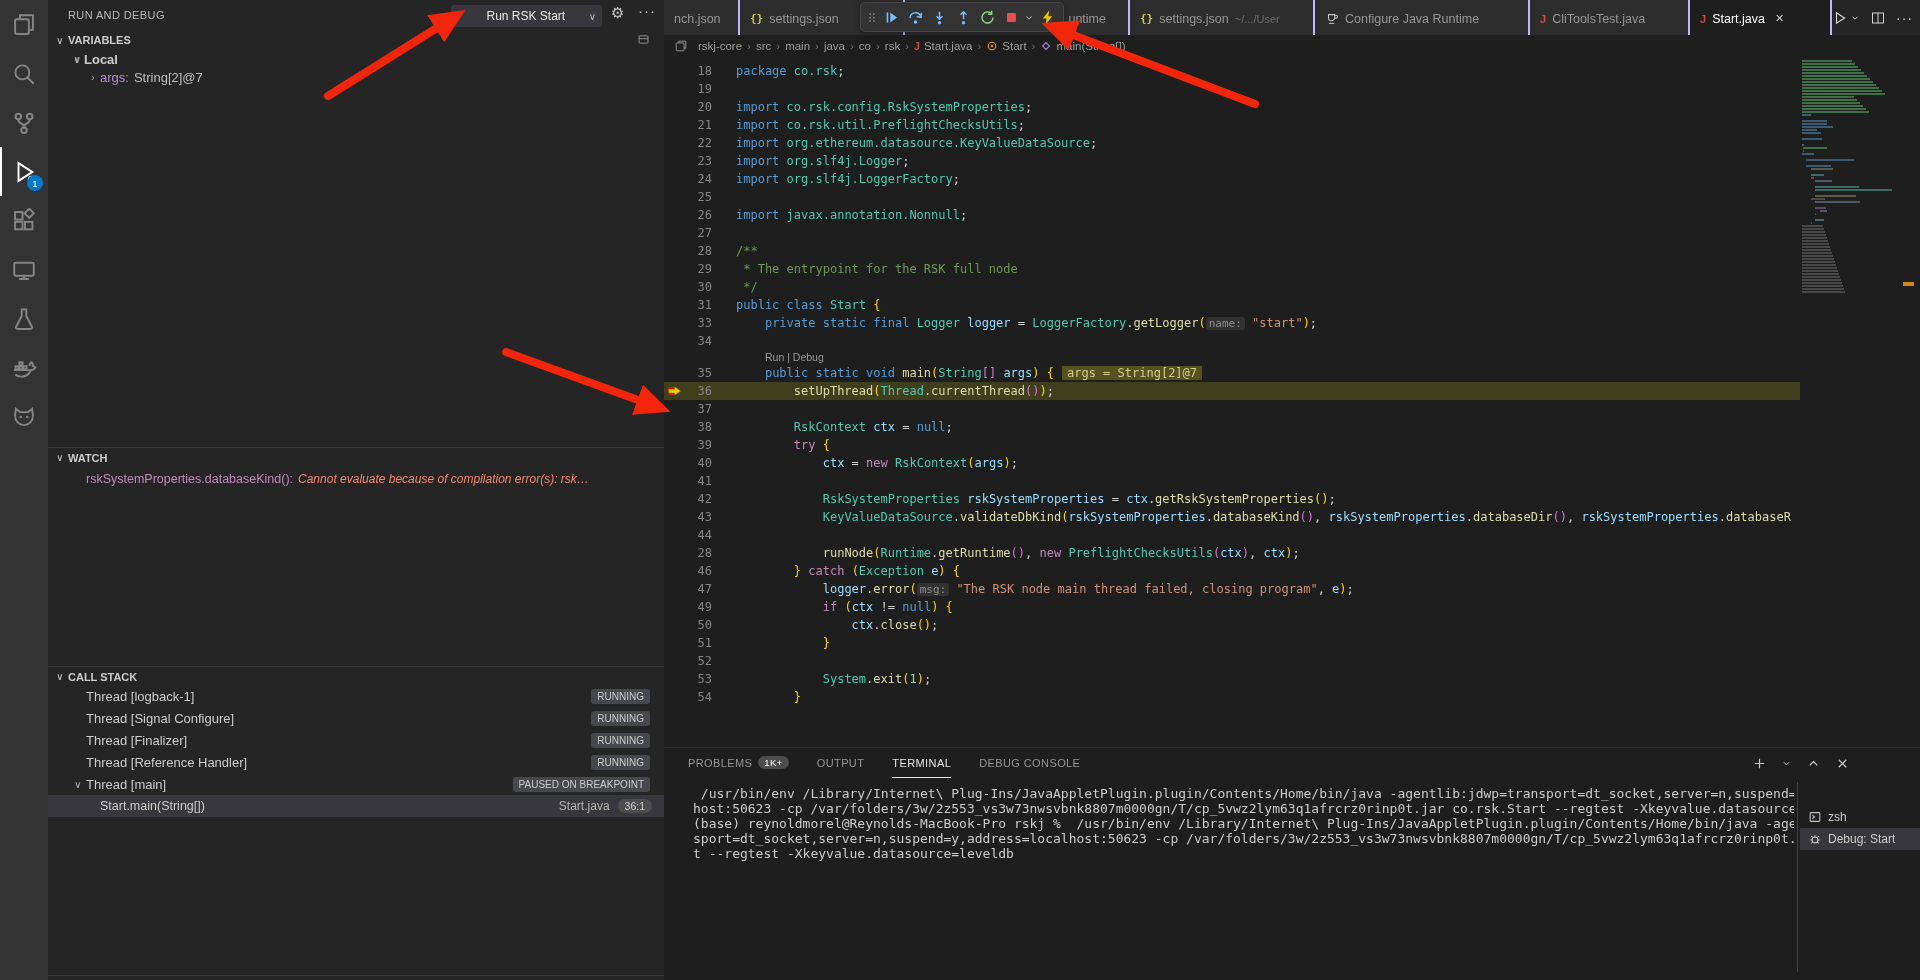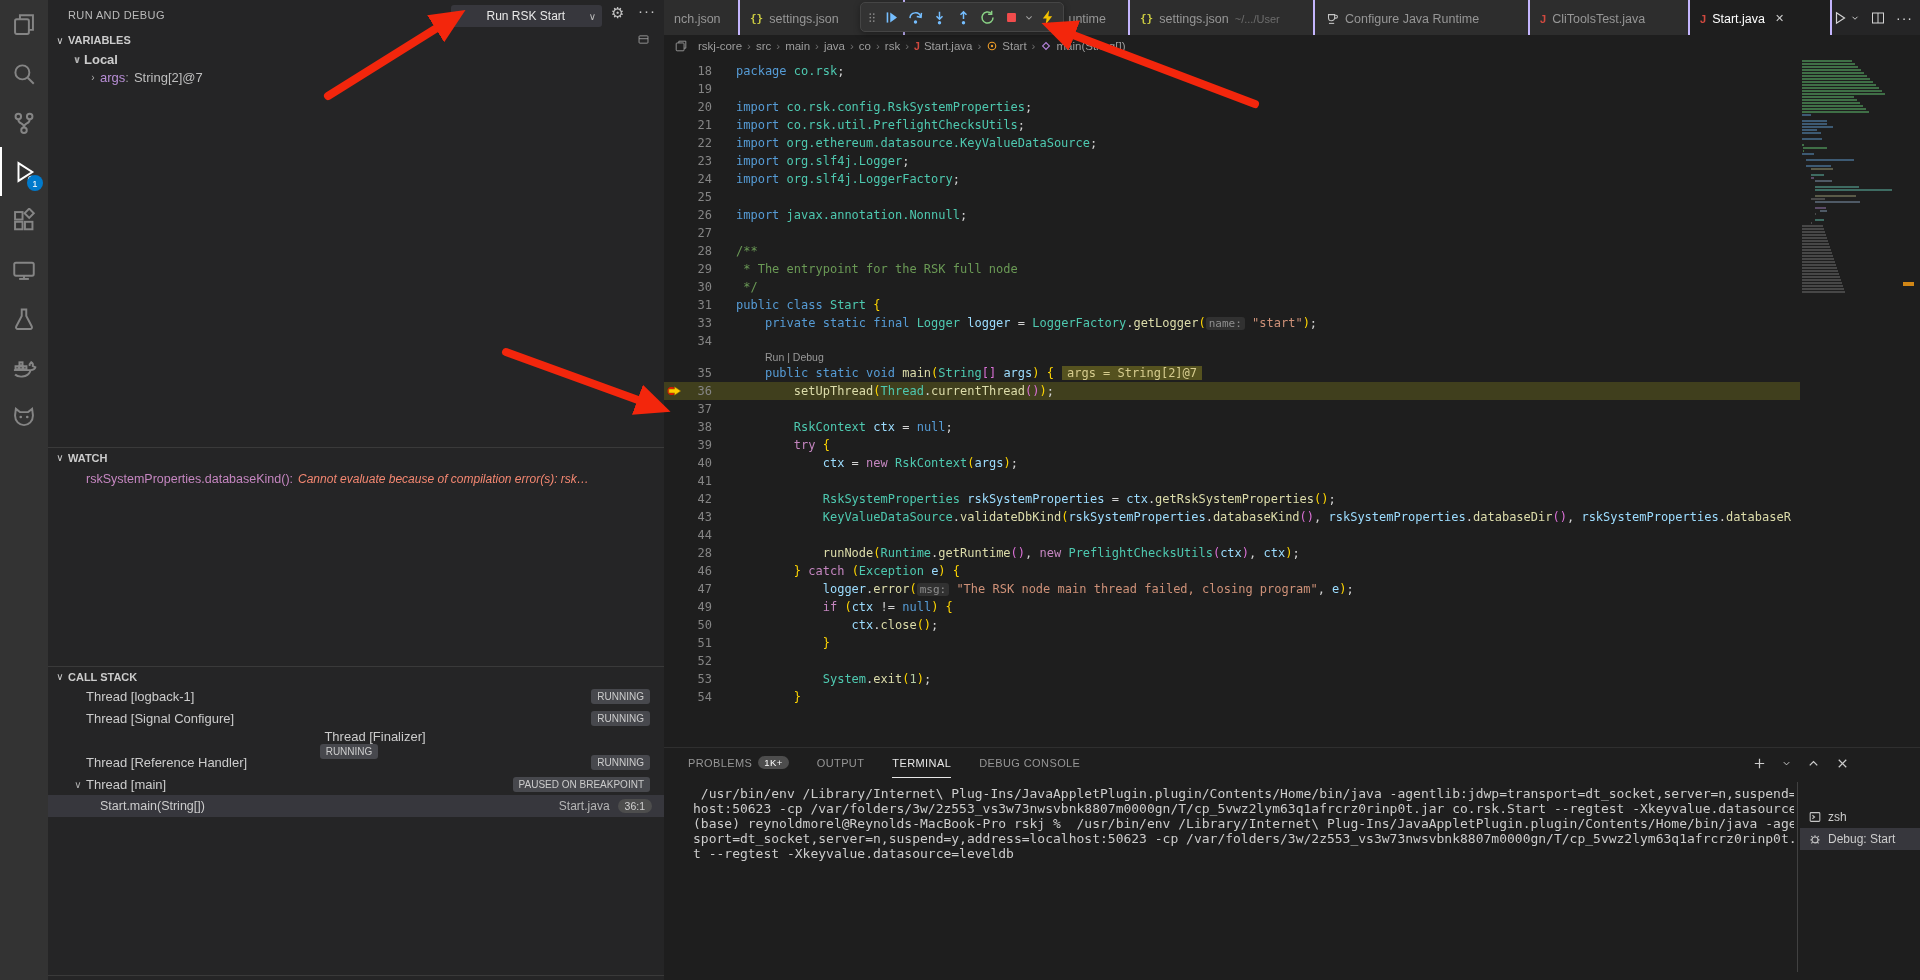--- a/index.html
+++ b/index.html
@@ -239,21 +239,21 @@
     </div>
     <div id="cs-rows">
         <div class="cs-row" style="top: 685px;">
           <span class="lbl">Thread [logback-1]</span>
     <span class="cs-badge">RUNNING</span>
         </div>
         <div class="cs-row" style="top: 707px;">
           <span class="lbl">Thread [Signal Configure]</span>
     <span class="cs-badge">RUNNING</span>
         </div>
-        <div class="cs-row" style="top: 729px; flex-direction: column;">
+        <div class="cs-row" style="top: 729px;">
           <span class="lbl">Thread [Finalizer]</span>
     <span class="cs-badge">RUNNING</span>
         </div>
         <div class="cs-row" style="top: 751px;">
           <span class="lbl">Thread [Reference Handler]</span>
     <span class="cs-badge">RUNNING</span>
         </div>
         <div class="cs-row has-tw" style="top: 773px;">
           <span class="tw-sm" style="margin-left:22px;width:16px">∨</span>
           <span class="lbl">Thread [main]</span>

